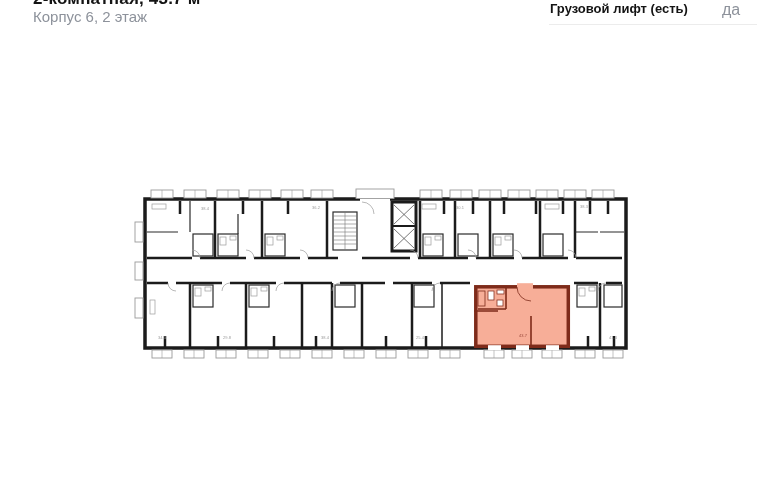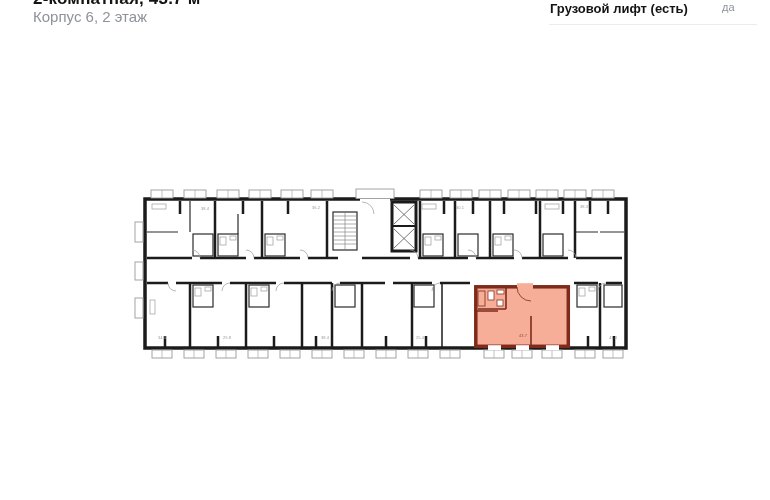--- a/index.html
+++ b/index.html
@@ -1,21 +1,21 @@
 <!DOCTYPE html>
 <html><head>
 <meta charset="utf-8">
 <style>
   html,body{margin:0;padding:0;background:#fff;}
   body{width:770px;height:500px;overflow:hidden;font-family:"Liberation Sans",sans-serif;}
   .page{position:relative;width:770px;height:500px;overflow:hidden;background:#fff;}
   .title{position:absolute;left:33px;top:-11px;font-size:17px;font-weight:700;color:#141414;white-space:nowrap;letter-spacing:.2px;}
   .subtitle{position:absolute;left:33px;top:8px;font-size:15px;color:#8d929b;white-space:nowrap;}
   .info-label{position:absolute;left:550px;top:1px;font-size:13px;font-weight:700;color:#141414;white-space:nowrap;}
-  .info-value{position:absolute;left:722px;top:1px;font-size:11px;color:#8d929b;}
+  .info-value{position:absolute;left:722px;top:1px;font-size:16px;color:#8d929b;}
   .divider{position:absolute;left:549px;top:24px;width:208px;height:1px;background:#ececec;}
   svg.plan{position:absolute;left:0;top:0;}
   .arealbl{font-family:"Liberation Sans",sans-serif;font-size:4px;fill:#9a9a9a;}
   .arealbl-hl{font-family:"Liberation Sans",sans-serif;font-size:4px;fill:#9b4a3c;}
 </style>
 </head>
 <body>
 
 <div class="page">
 

